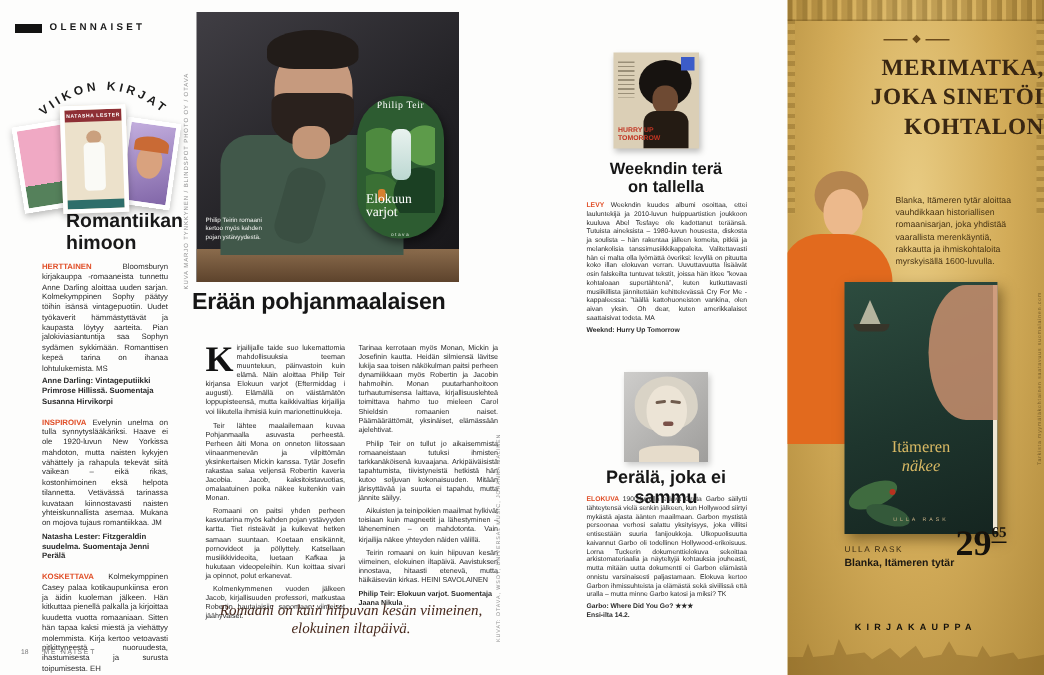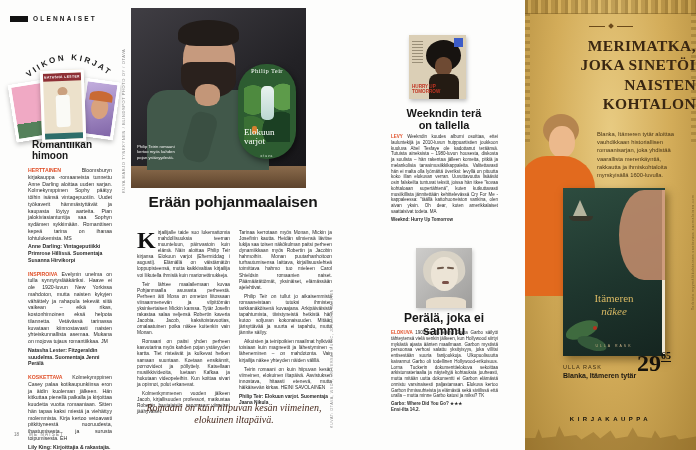--- a/index.html
+++ b/index.html
@@ -10,29 +10,29 @@
   .red{color:#E04F28;font-weight:bold;}
   .bold{font-weight:bold;}
   .vtext{writing-mode:vertical-rl;transform:rotate(180deg);font-size:4px;letter-spacing:.6px;color:#8f8f8f;white-space:nowrap;}
 
   
   .section-header{left:10px;top:15px;display:flex;align-items:center;gap:5px;}
   .section-bar{width:18px;height:6px;background:#121212;}
   .section-label{font-size:6.5px;font-weight:bold;letter-spacing:2.2px;color:#1a1a1a;}
   .cover{border:3px solid #fff;box-shadow:0 2px 5px rgba(0,0,0,.28);}
   .sidebar{left:28px;top:139px;width:84px;}
-  .sidebar h2{margin:0 0 6px 4px;font-size:10px;font-weight:800;color:#191919;}
+  .sidebar h2{margin:0 0 6px 16px;font-size:13px;font-weight:800;color:#191919;}
   .rev{font-size:5.2px;line-height:1.3;color:#2a2a2a;margin-bottom:7px;}
   .rev .tag{font-size:5.2px;}
   .rev .credit{font-weight:bold;margin-top:2px;text-align:left;}
 
   
   .photo{left:131px;top:8px;width:175px;height:180px;overflow:hidden;
          background:linear-gradient(145deg,#403e44 0%,#232226 55%,#151417 100%);}
-  .feat-title{left:128px;top:194px;width:210px;text-align:center;font-weight:800;
+  .feat-title{left:128px;top:194px;width:210px;text-align:left;font-weight:800;
               font-size:15.5px;line-height:1.07;color:#161616;letter-spacing:-.2px;}
   .col{width:93px;font-size:4.8px;line-height:1.27;color:#2b2b2b;}
   .col p{margin:0 0 3px 0;}
   .col p.indent{text-indent:5px;}
   .dropcap::first-letter{float:left;font-family:"Liberation Serif",serif;font-weight:bold;
               font-size:24px;line-height:.78;margin:1px 2px 0 0;color:#111;}
   .pullquote{left:126px;top:402px;width:216px;text-align:center;
              font-family:"Liberation Serif",serif;font-style:italic;
              font-size:10px;line-height:1.18;color:#47291d;}
 
@@ -213,21 +213,20 @@
   <div class="ad-side" style="right:0;"></div>
   <div class="ad-divider">
       <i></i>
       <b></b>
       <i></i>
     </div>
 
   <div class="ad-headline">
     <div>MERIMATKA,</div>
     <div>JOKA SINETÖI</div>
-    <div>NAISTEN</div>
     <div>KOHTALON</div>
   </div>
 
   <div class="ad-body">Blanka, Itämeren tytär aloittaa vauhdikkaan historiallisen romaanisarjan, joka yhdistää vaarallista merenkäyntiä, rakkautta ja ihmiskohtaloita myrskyisällä 1600-luvulla.</div>
 
   <div class="abs" style="left:4px;top:112px;width:70px;height:190px;">
     <div class="abs" style="left:14px;top:2px;width:36px;height:32px;background:#b5854f;border-radius:50%;"></div>
     <div class="abs" style="left:20px;top:14px;width:26px;height:32px;background:#ecb98c;border-radius:48%;"></div>
     <div class="abs" style="left:-8px;top:44px;width:74px;height:140px;background:#e26a1e;border-radius:26px 32px 0 0;"></div>
   </div>

